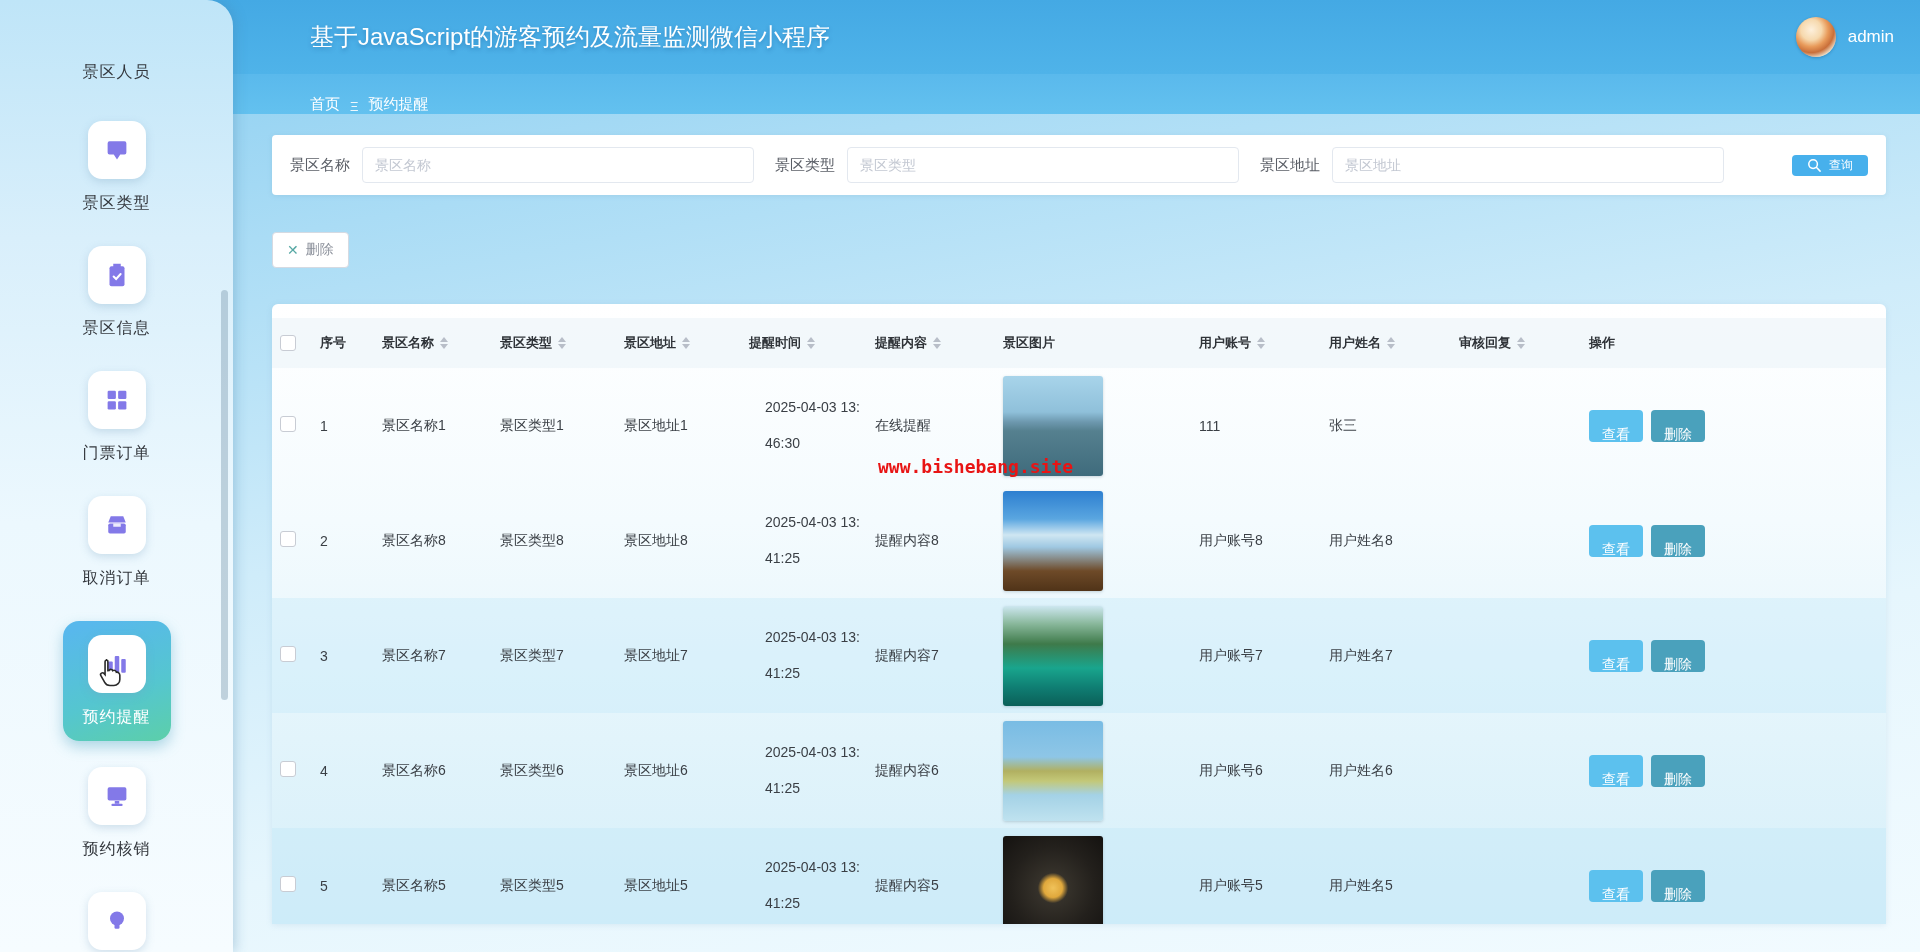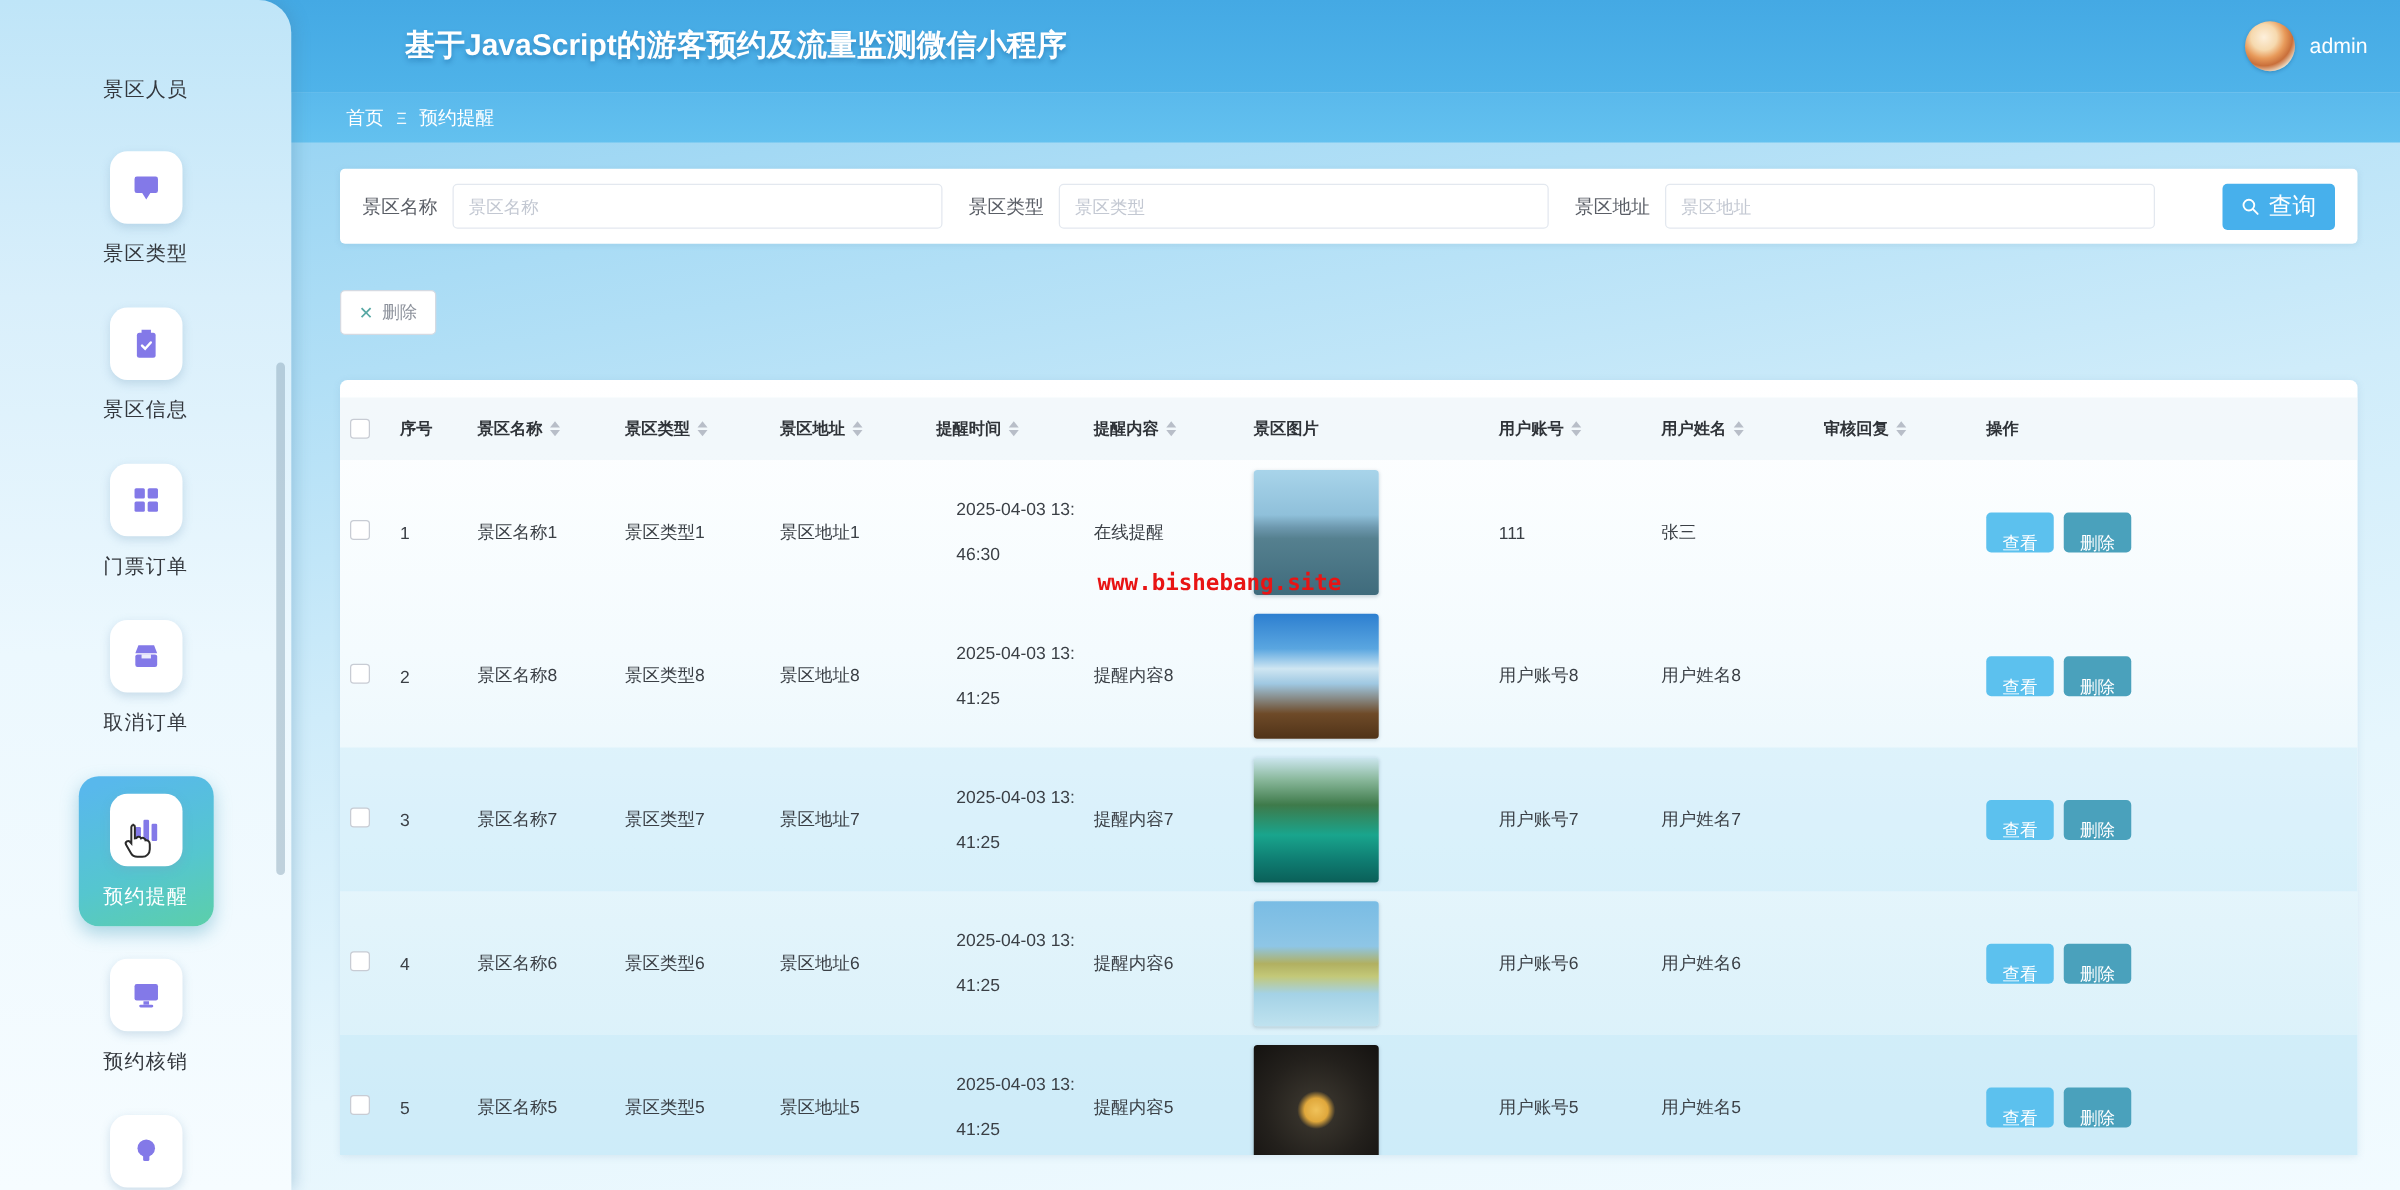--- a/index.html
+++ b/index.html
@@ -11,36 +11,36 @@
   .page {
     position:relative; width:1920px; height:952px; overflow:hidden;
     background:linear-gradient(170deg,#86ccf0 0%,#aadcf5 22%,#cfecfa 48%,#e6f6fd 72%,#f2fbff 100%);
   }
   
   .topbar {
     position:absolute; left:0; top:0; right:0; height:74px; z-index:5;
     background:linear-gradient(180deg,#44a9e4 0%,#4fb3e9 100%);
   }
   .app-title {
-    position:absolute; left:324px; top:0; line-height:74px;
-    font-size:24px; font-weight:bold; color:#ffffff;
+    position:absolute; left:310px; top:0; line-height:74px;
+    font-size:24px; font-weight:normal; color:#ffffff;
     text-shadow:0 2px 4px rgba(0,70,130,.35);
   }
   .user-box { position:absolute; right:26px; top:0; height:74px; display:flex; align-items:center; gap:12px; }
   .avatar {
     width:40px; height:40px; border-radius:50%;
     background:radial-gradient(circle at 38% 32%, #fdf0dc 0%, #f6d9ae 28%, #e89a5a 46%, #c96f3a 62%, #f0e2cc 78%, #fdf6ea 100%);
     box-shadow:0 1px 3px rgba(0,60,110,.3);
   }
   .user-name { color:#ffffff; font-size:17px; }
   
   .crumb-bar {
     position:absolute; left:233px; top:74px; right:0; height:40px; z-index:4;
     background:linear-gradient(180deg,#5ab9ec 0%,#63c1ef 100%);
-    display:flex; align-items:center; padding-left:44px; gap:10px;
+    display:flex; align-items:flex-end; padding-left:77px; gap:10px;
     color:#ffffff; font-size:15px;
   }
   .crumb-sep { font-size:13px; opacity:.9; }
   
   .sidebar {
     position:absolute; left:0; top:0; width:233px; height:952px; z-index:20;
     background:linear-gradient(180deg,#bfe5f8 0%,#d9effb 25%,#ecf8fe 55%,#f6fcff 100%);
     border-top-right-radius:26px;
     box-shadow:3px 0 12px rgba(70,130,170,.30);
     display:flex; flex-direction:column; align-items:center;
@@ -73,22 +73,22 @@
   }
   .fgroup { display:flex; align-items:center; margin-right:21px; }
   .fgroup label { font-size:15px; color:#5a5e66; margin-right:12px; white-space:nowrap; }
   .fgroup input {
     width:392px; height:36px; border:1px solid #e3e8ef; border-radius:4px;
     padding:0 12px; font-size:14px; color:#333; outline:none;
     font-family:"Liberation Sans","DejaVu Sans",sans-serif;
   }
   .fgroup input::placeholder { color:#c3c8d2; }
   .search-btn {
-    margin-left:auto; height:37px; padding:0 15px; border:none; border-radius:4px;
-    background:#47b0ec; color:#ffffff; font-size:19px; cursor:pointer;
+    margin-left:auto; height:21px; padding:0 15px; border:none; border-radius:4px;
+    background:#47b0ec; color:#ffffff; font-size:12px; cursor:pointer;
     display:flex; align-items:center; gap:7px;
     font-family:"Liberation Sans","DejaVu Sans",sans-serif;
   }
   .bulk-delete {
     margin-top:37px; height:36px; padding:0 14px;
     background:#ffffff; border:1px solid #d5dae2; border-radius:4px;
     color:#8d929c; font-size:14px; cursor:pointer;
     display:flex; align-items:center; gap:7px;
     font-family:"Liberation Sans","DejaVu Sans",sans-serif;
   }

